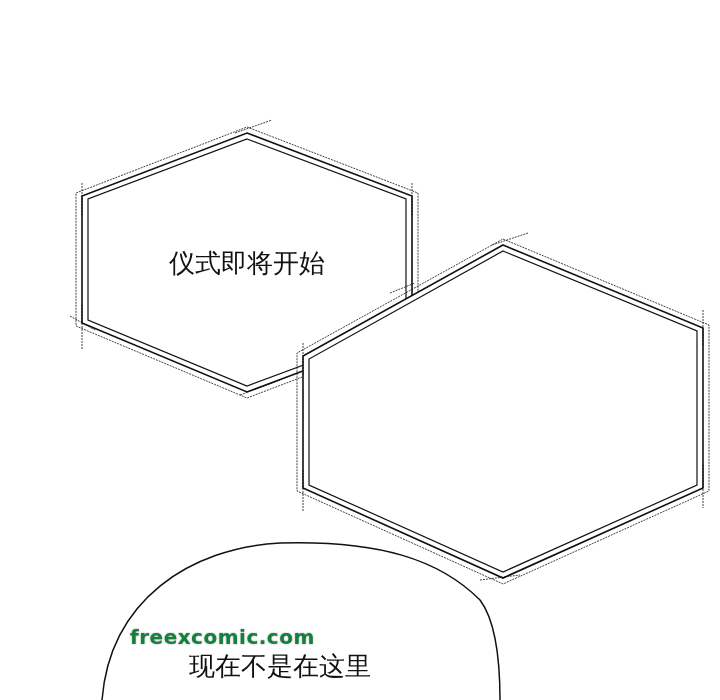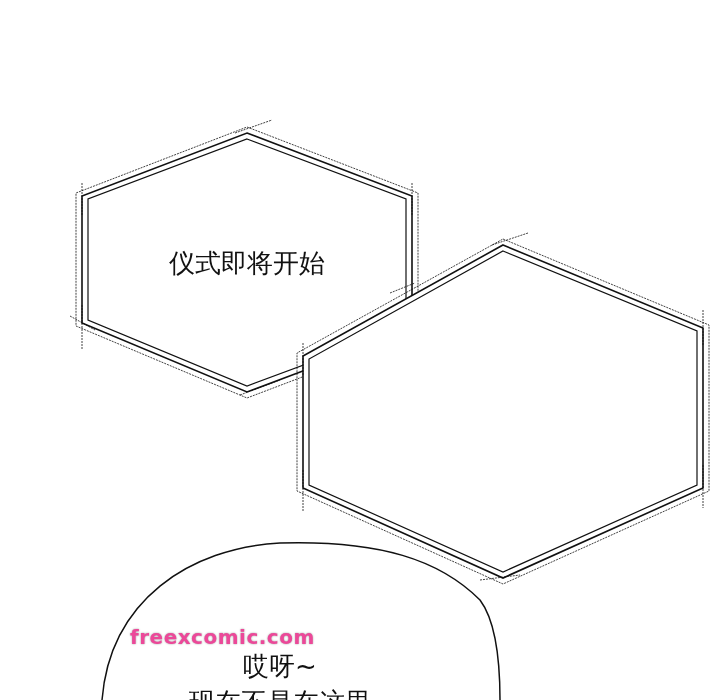--- a/index.html
+++ b/index.html
@@ -5,21 +5,21 @@
   html, body { margin:0; padding:0; background:#ffffff; }
   body { width:720px; height:700px; position:relative; overflow:hidden; font-family:"DejaVu Sans", sans-serif; }
   .panel { position:absolute; left:0; top:0; width:720px; height:700px; background:#ffffff;margin-left:40px; }
   svg.art { position:absolute; left:0; top:0; width:720px; height:700px; }
   .caption { position:absolute; color:#111; font-size:26px; line-height:36px; text-align:center; white-space:nowrap; font-family:"DejaVu Sans", sans-serif; }
   .cap1 { left:110px; top:245px; width:194px; }
   .cap2 { left:313px; top:375px; width:300px; }
   .cap2 span { display:block; }
   .bubble-text { position:absolute; left:110px; top:648px; width:260px; text-align:center; color:#111; font-size:26px; line-height:36px; font-family:"DejaVu Sans", sans-serif; }
   .bubble-text span { display:block; }
-  .watermark { position:absolute; left:90px; top:625px; font-family:"DejaVu Sans", sans-serif; font-weight:bold; font-size:20px; color:#ec4899; letter-spacing:0.5px; text-shadow: 0 0 2px #9a9a9a; }
+  .watermark { position:absolute; left:90px; top:625px; font-family:"DejaVu Sans", sans-serif; font-weight:bold; font-size:20px; color:#15803d; letter-spacing:0.5px; text-shadow: 0 0 2px #9a9a9a; }
 </style>
 </head>
 <body>
 
 <div class="panel">
   <svg class="art" viewBox="0 0 720 700">
     <g fill="#ffffff" stroke="#111" stroke-width="1.6">
 
       <polygon points="207,133 372,196 372,330 207,392 42,323 42,196"></polygon>
       <polygon points="207,139 366,199 366,327 207,386 48,320 48,199" fill="none" stroke-width="1.2"></polygon>
@@ -50,16 +50,15 @@
 
     <path d="M 62 700 C 70 600, 150 548, 240 543 C 340 540, 400 560, 440 600 C 455 620, 460 660, 460 700" fill="#ffffff" stroke="#111" stroke-width="1.5"></path>
   </svg>
 
   <div class="caption cap1">仪式即将开始</div>
 
 
   <div class="watermark">freexcomic.com</div>
 
   <div class="bubble-text">
-    <span>哎呀~</span>
     <span>现在不是在这里</span>
   </div>
 </div>
 
 </body></html>

